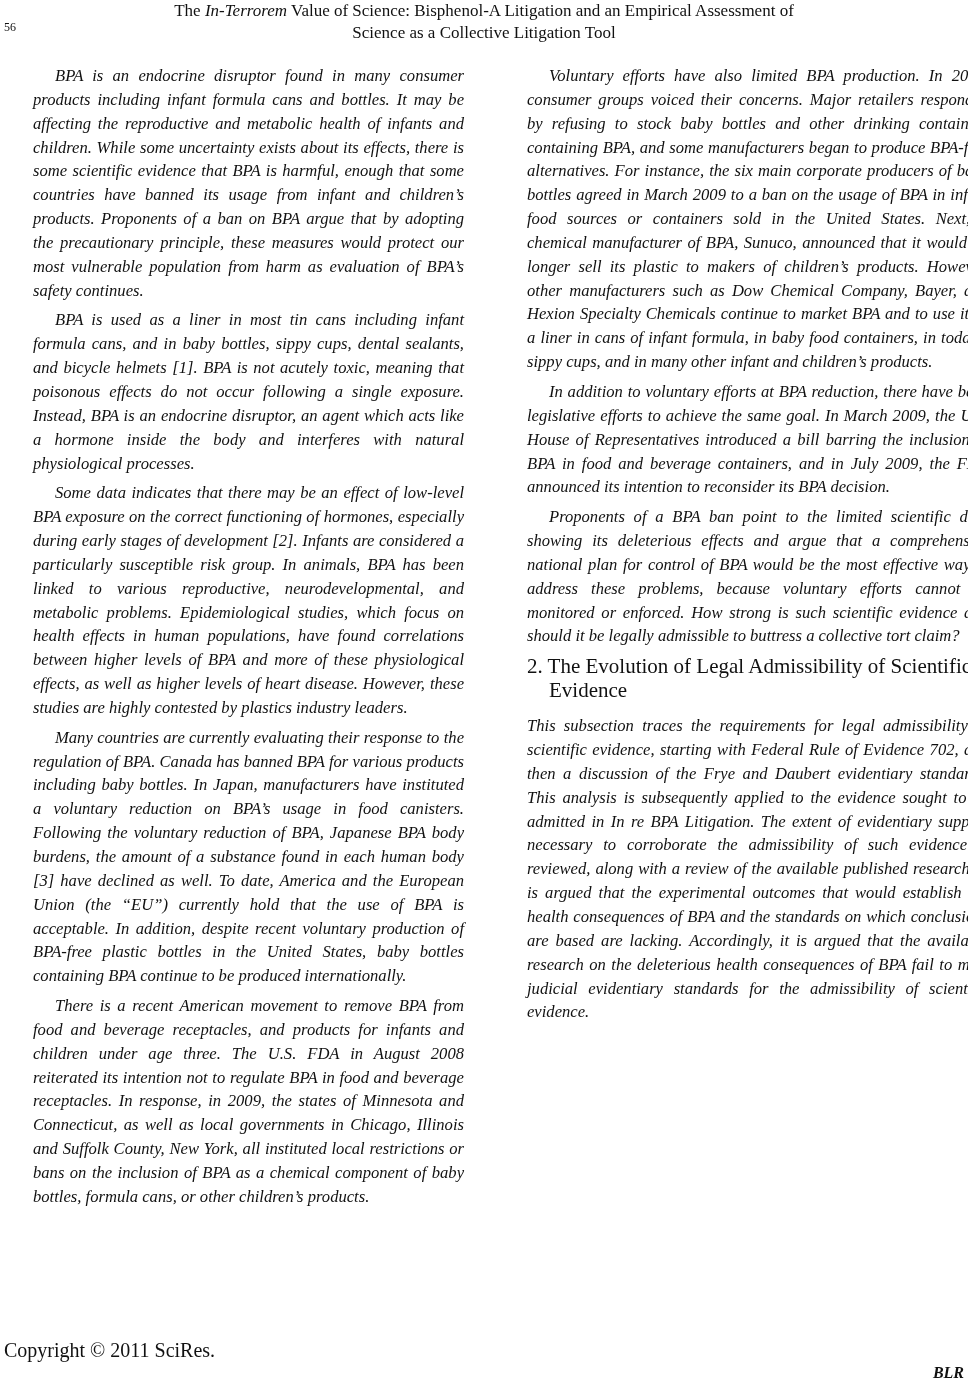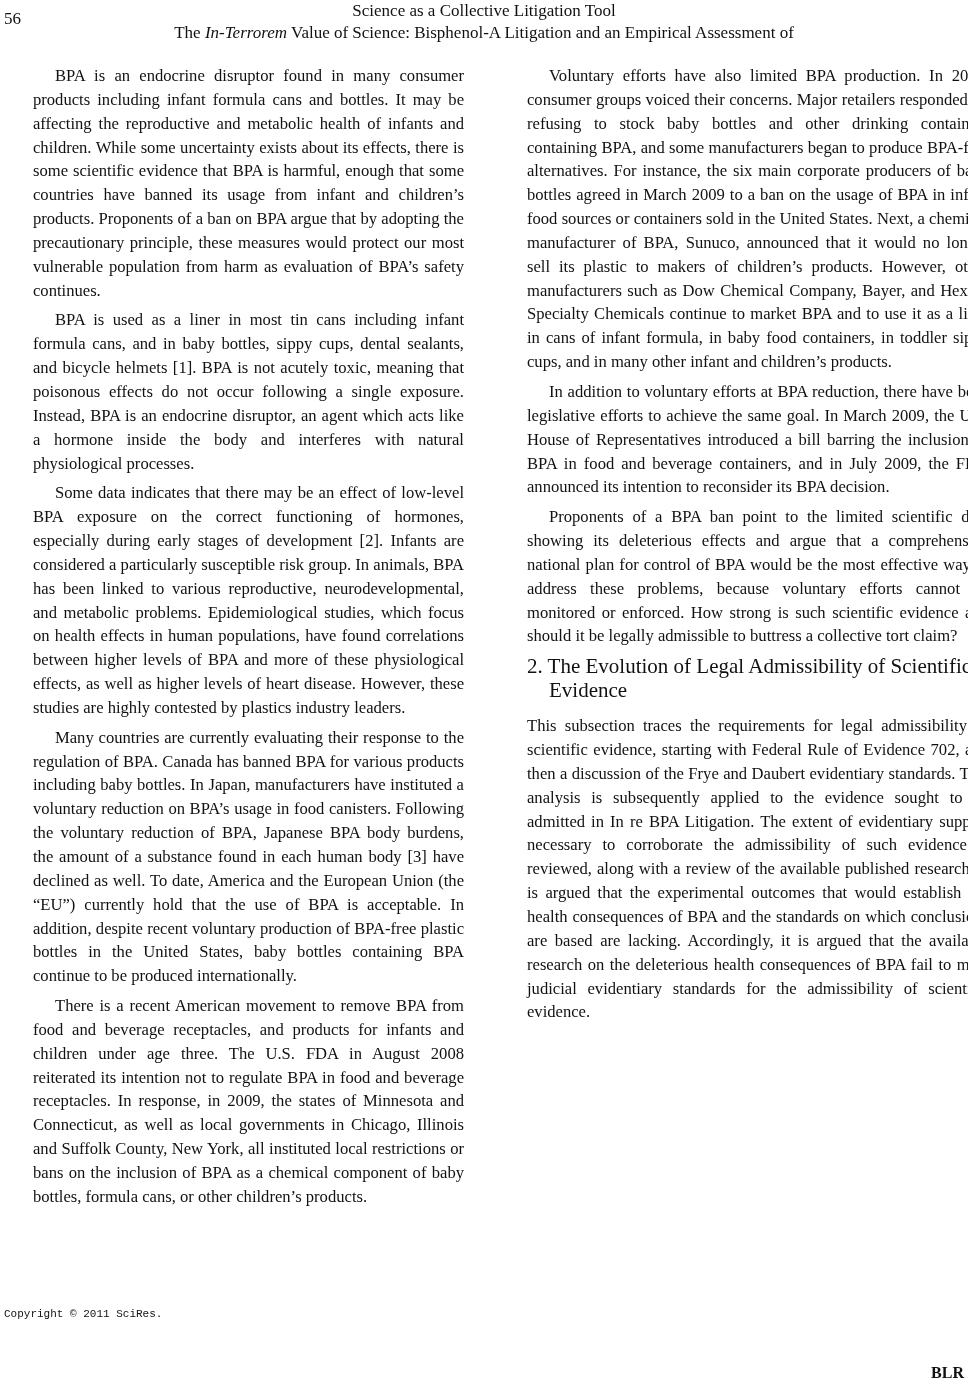--- a/index.html
+++ b/index.html
@@ -1,36 +1,36 @@
 <!DOCTYPE html>
 <html><head>
 <meta charset="utf-8">
 <style>
   html, body { margin: 0; padding: 0; background: #ffffff; }
   body { width: 968px; height: 1386px; position: relative; overflow: hidden; color: #111; font-family: "Liberation Serif", "DejaVu Serif", serif; }
-  .page-number { position: absolute; left: 4px; top: 8px; font-size: 17px; line-height: 22px; }
+  .page-number { position: absolute; left: 4px; top: 16px; font-size: 12px; line-height: 22px; }
   .running-head { position: absolute; left: 60px; right: 60px; top: 0px; text-align: center; font-size: 17px; line-height: 22px; }
   .running-head i { font-style: italic; }
   .col { position: absolute; top: 64px; font-size: 16.6px; line-height: 23.85px; text-align: justify; hyphens: none; }
   .col.left { left: 33px; width: 431px; }
   .col.right { left: 527px; width: 462px; }
-  .col p { margin: 0 0 6px 0; text-indent: 22px; }
+  .col p { margin: 0 0 6px 0; text-indent: 22px; font-style: italic; }
   .col p.noindent { text-indent: 0; }
   .col p.tight { margin-bottom: 0; }
   .section-heading { font-weight: normal; font-size: 21px; line-height: 24px; margin: 6px 0 12px 0; padding-left: 22px; text-indent: -22px; text-align: left; }
-  .footer-left { position: absolute; left: 4px; top: 1304px; font-size: 11px; line-height: 20px; font-family: Liberation Mono, monospace; }
-  .footer-right { position: absolute; right: 4px; top: 1363px; font-size: 16px; line-height: 20px; font-weight: bold; }
+  .footer-left { position: absolute; left: 4px; top: 1340px; font-size: 20px; line-height: 20px; }
+  .footer-right { position: absolute; right: 4px; top: 1363px; font-size: 16px; line-height: 20px; font-weight: bold; font-style: italic; }
 </style>
 </head>
 <body>
 
 <div class="page-number">56</div>
 <div class="running-head">
+  <div><span>The </span><i>In-Terrorem</i><span> Value of Science: Bisphenol-A Litigation and an Empirical Assessment of</span></div>
   <div>Science as a Collective Litigation Tool</div>
-  <div><span>The </span><i>In-Terrorem</i><span> Value of Science: Bisphenol-A Litigation and an Empirical Assessment of</span></div>
 </div>
 
 <div class="col left">
   <p>BPA is an endocrine disruptor found in many consumer products including infant formula cans and bottles. It may be affecting the reproductive and metabolic health of infants and children. While some uncertainty exists about its effects, there is some scientific evidence that BPA is harmful, enough that some countries have banned its usage from infant and children’s products. Proponents of a ban on BPA argue that by adopting the precautionary principle, these measures would protect our most vulnerable population from harm as evaluation of BPA’s safety continues.</p>
   <p>BPA is used as a liner in most tin cans including infant formula cans, and in baby bottles, sippy cups, dental sealants, and bicycle helmets [1]. BPA is not acutely toxic, meaning that poisonous effects do not occur following a single exposure. Instead, BPA is an endocrine disruptor, an agent which acts like a hormone inside the body and interferes with natural physiological processes.</p>
   <p>Some data indicates that there may be an effect of low-level BPA exposure on the correct functioning of hormones, especially during early stages of development [2]. Infants are considered a particularly susceptible risk group. In animals, BPA has been linked to various reproductive, neurodevelopmental, and metabolic problems. Epidemiological studies, which focus on health effects in human populations, have found correlations between higher levels of BPA and more of these physiological effects, as well as higher levels of heart disease. However, these studies are highly contested by plastics industry leaders.</p>
   <p>Many countries are currently evaluating their response to the regulation of BPA. Canada has banned BPA for various products including baby bottles. In Japan, manufacturers have instituted a voluntary reduction on BPA’s usage in food canisters. Following the voluntary reduction of BPA, Japanese BPA body burdens, the amount of a substance found in each human body [3] have declined as well. To date, America and the European Union (the “EU”) currently hold that the use of BPA is acceptable. In addition, despite recent voluntary production of BPA-free plastic bottles in the United States, baby bottles containing BPA continue to be produced internationally.</p>
   <p>There is a recent American movement to remove BPA from food and beverage receptacles, and products for infants and children under age three. The U.S. FDA in August 2008 reiterated its intention not to regulate BPA in food and beverage receptacles. In response, in 2009, the states of Minnesota and Connecticut, as well as local governments in Chicago, Illinois and Suffolk County, New York, all instituted local restrictions or bans on the inclusion of BPA as a chemical component of baby bottles, formula cans, or other children’s products.</p>
 </div>
 

